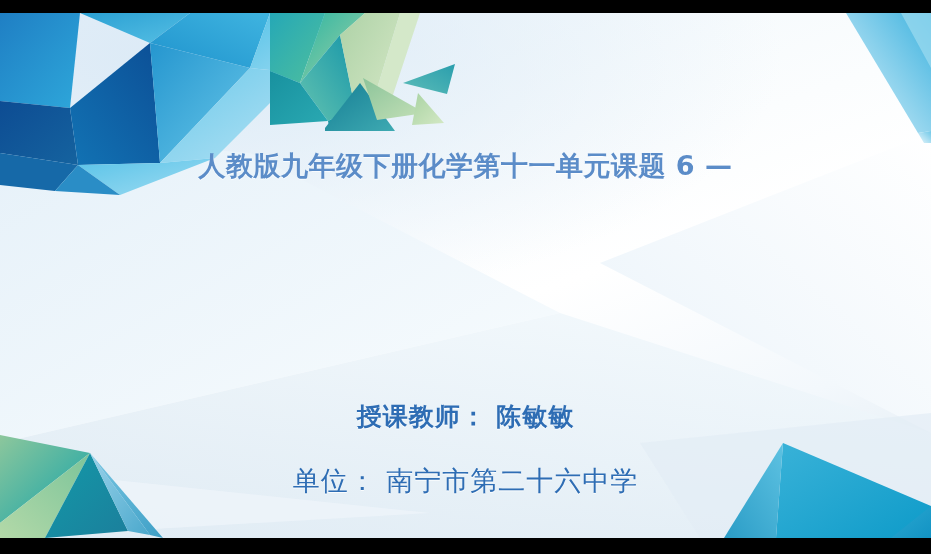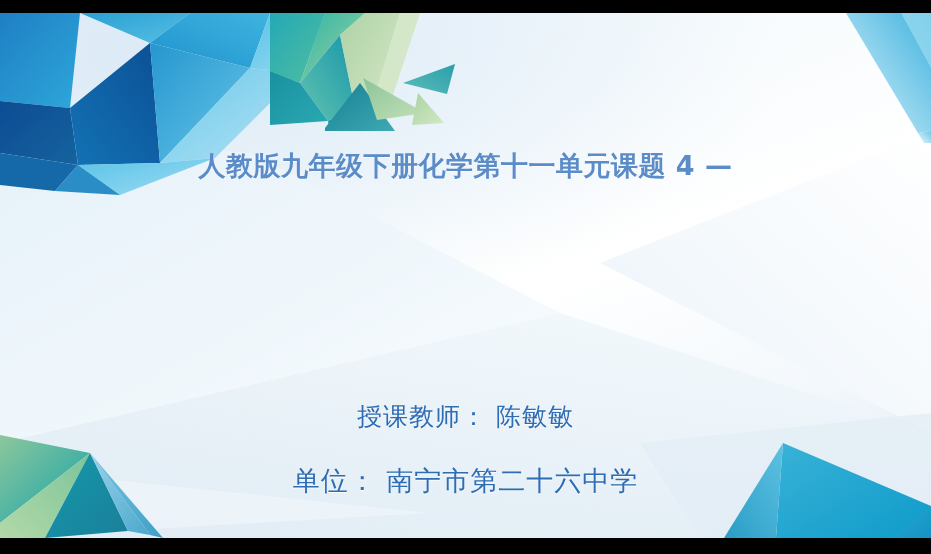--- a/index.html
+++ b/index.html
@@ -89,21 +89,21 @@
        1.6px  1.6px 0 #16243a,
        0px -2px 0 #16243a,
        0px  2px 0 #16243a,
       -2px 0px 0 #16243a,
        2px 0px 0 #16243a,
        4px 4px 2px rgba(20,30,45,0.45);
   }
   #teacher {
     top: 387px;
     font-size: 25px;
-    font-weight: normal;
+    font-weight: bold;
     letter-spacing: 1px;
     color: #2e6db4;
     text-shadow: 0 1px 0 rgba(255,255,255,0.8);
   }
   #unit {
     top: 450px;
     font-size: 27px;
     font-weight: normal;
     letter-spacing: 1px;
     color: #2e6db4;
@@ -326,19 +326,19 @@
           <stop offset="0" stop-color="#2fa9d2"></stop>
             <stop offset="1" stop-color="#1391c2"></stop>
         </linearGradient>
       </defs>
       <polygon points="107,15 255,78 255,110 100,110" fill="url(#br1)"></polygon>
       <polygon points="107,15 100,110 48,110" fill="url(#br2)"></polygon>
       <polygon points="255,78 255,110 215,110" fill="url(#br3)" opacity="0.8"></polygon>
     </svg>
 
     <div id="textblock">
-      <div class="tline" id="subtitle">人教版九年级下册化学第十一单元课题 4 —</div>
+      <div class="tline" id="subtitle">人教版九年级下册化学第十一单元课题 6 —</div>
       <div class="tline" id="teacher">授课教师： 陈敏敏</div>
       <div class="tline" id="unit">单位： 南宁市第二十六中学</div>
     </div>
 
   </div>
 </div>
 
 </body></html>

